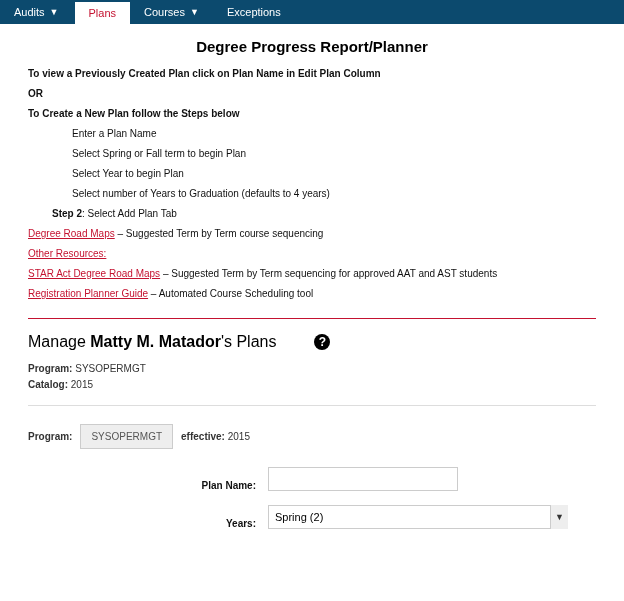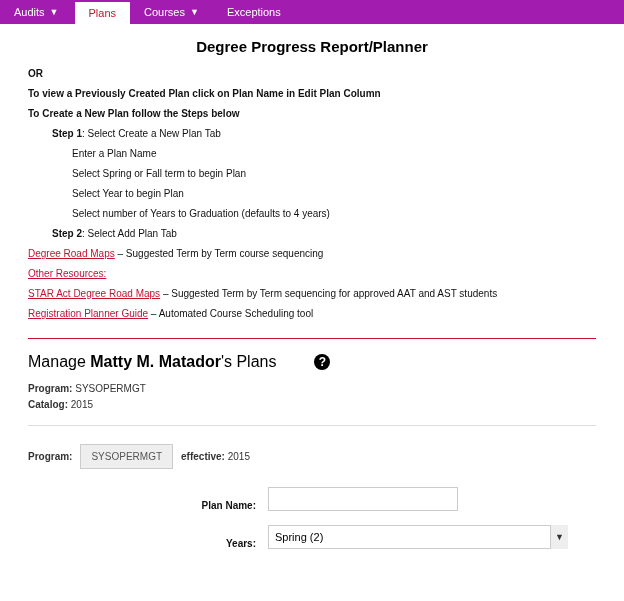--- a/index.html
+++ b/index.html
@@ -1,17 +1,17 @@
 <!DOCTYPE html>
 <html><head>
 <meta charset="utf-8">
 <style>
   * { box-sizing: border-box; margin: 0; padding: 0; }
   body { font-family: Arial, Helvetica, sans-serif; font-size: 11px; color: #333; background: #fff; width: 624px; }
-  .nav { background: #a21caf; display: flex; height: 24px; align-items: stretch; }
+  .nav { background: #0c4a6e; display: flex; height: 24px; align-items: stretch; }
   .nav-item { color: #fff; padding: 0 14px; display: flex; align-items: center; font-size: 11px; cursor: pointer; }
   .nav-item.active { background: #fff; color: #c41230; margin: 2px 0 0 2px; border-radius: 0; justify-content: center; }
   .nav-item .caret { margin-left: 5px; font-size: 9px; }
   .page-title { text-align: center; font-weight: bold; font-size: 15px; padding: 14px 0 10px; color: #000; }
   .content { padding: 0 28px; }
   .instr { font-size: 10px; line-height: 1.7; color: #111; }
   .instr p { margin-bottom: 3px; }
   .instr .bold { font-weight: bold; }
   .indent1 { padding-left: 24px; }
   .indent2 { padding-left: 44px; }
@@ -58,24 +58,23 @@
   </div>
   <div class="nav-item">
     <span>Exceptions</span>
   </div>
 </div>
 
 <div class="page-title">Degree Progress Report/Planner</div>
 
 <div class="content">
   <div class="instr">
+    <p class="bold">To view a Previously Created Plan click on Plan Name in Edit Plan Column</p>
     <p class="bold">OR</p>
-    <p class="bold">To view a Previously Created Plan click on Plan Name in Edit Plan Column</p>
     <p class="bold">To Create a New Plan follow the Steps below</p>
-    <p class="indent1"><span class="bold">Step 1</span><span>: Select Create a New Plan Tab</span></p>
     <p class="indent2">Enter a Plan Name</p>
     <p class="indent2">Select Spring or Fall term to begin Plan</p>
     <p class="indent2">Select Year to begin Plan</p>
     <p class="indent2">Select number of Years to Graduation (defaults to 4 years)</p>
     <p class="indent1"><span class="bold">Step 2</span><span>: Select Add Plan Tab</span></p>
     <p><span class="link">Degree Road Maps</span><span> – Suggested Term by Term course sequencing</span></p>
     <p><span class="link">Other Resources:</span></p>
     <p><span class="link">STAR Act Degree Road Maps</span><span> – Suggested Term by Term sequencing for approved AAT and AST students</span></p>
     <p><span class="link">Registration Planner Guide</span><span> – Automated Course Scheduling tool</span></p>
   </div>

